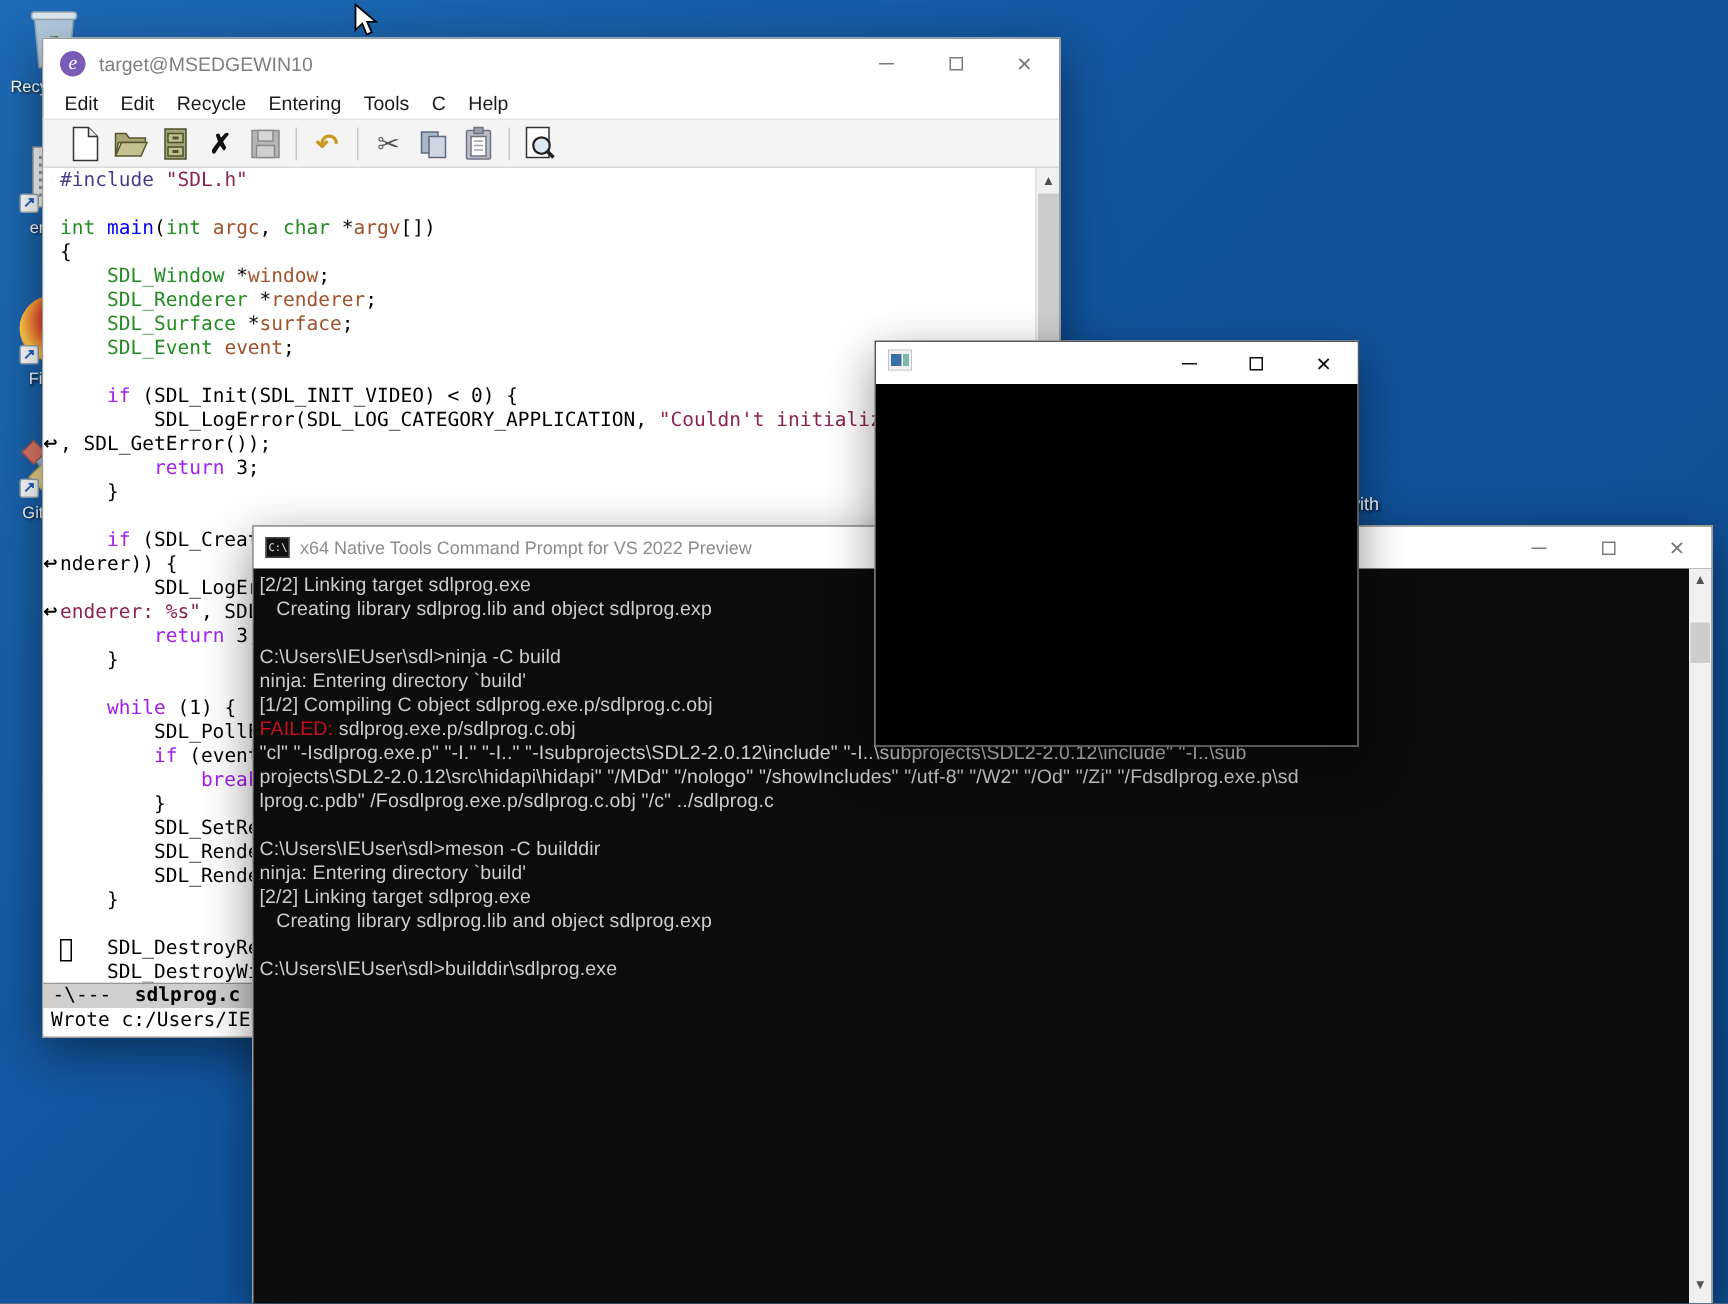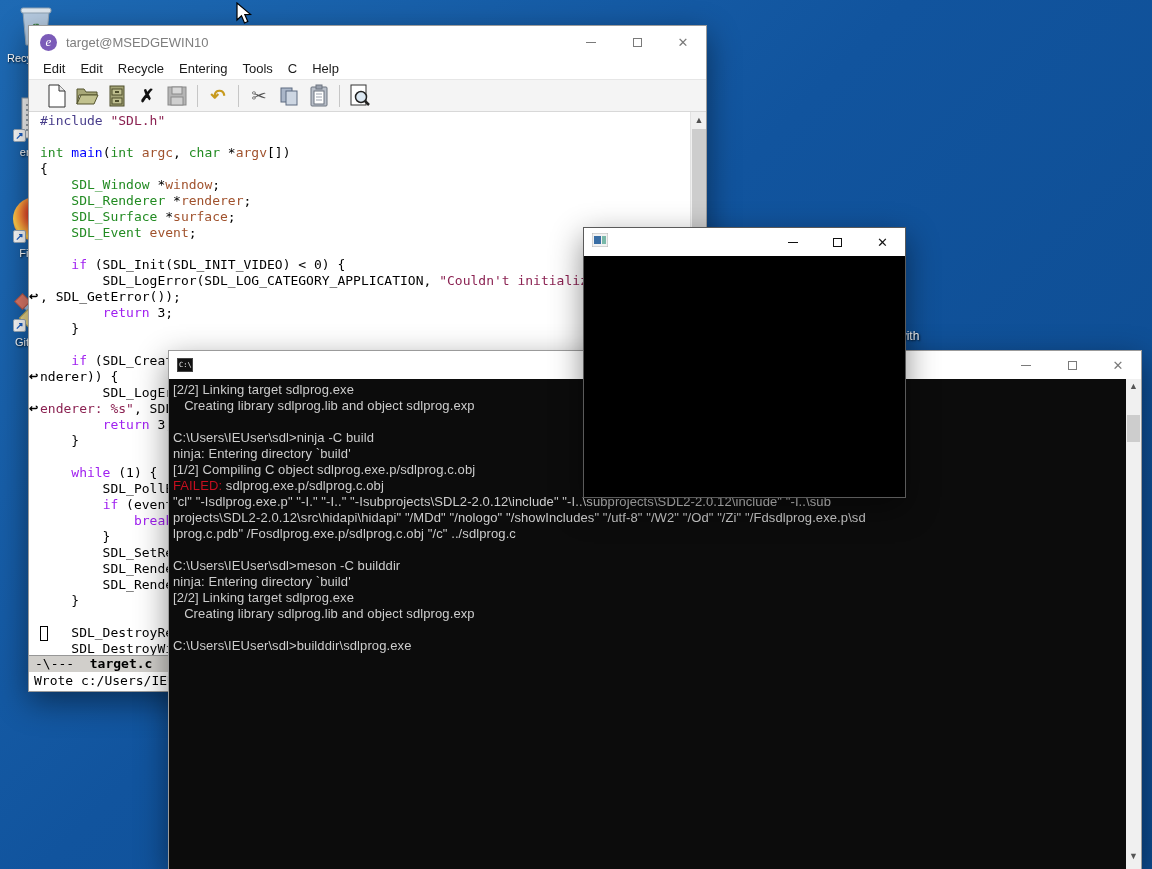--- a/index.html
+++ b/index.html
@@ -226,27 +226,28 @@
         <span class="wrapmark" style="top: 289px;">↩</span>
       </div>
     <div id="emacs-code"><div class="crow"><span style="color: rgb(72, 61, 139);">#include</span><span style="color: rgb(0, 0, 0);"> </span><span style="color: rgb(139, 34, 82);">"SDL.h"</span></div><div class="crow">&nbsp;</div><div class="crow"><span style="color: rgb(34, 139, 34);">int</span><span style="color: rgb(0, 0, 0);"> </span><span style="color: rgb(0, 0, 255);">main</span><span style="color: rgb(0, 0, 0);">(</span><span style="color: rgb(34, 139, 34);">int</span><span style="color: rgb(0, 0, 0);"> </span><span style="color: rgb(160, 82, 45);">argc</span><span style="color: rgb(0, 0, 0);">, </span><span style="color: rgb(34, 139, 34);">char</span><span style="color: rgb(0, 0, 0);"> *</span><span style="color: rgb(160, 82, 45);">argv</span><span style="color: rgb(0, 0, 0);">[])</span></div><div class="crow"><span style="color: rgb(0, 0, 0);">{</span></div><div class="crow"><span style="color: rgb(0, 0, 0);">    </span><span style="color: rgb(34, 139, 34);">SDL_Window</span><span style="color: rgb(0, 0, 0);"> *</span><span style="color: rgb(160, 82, 45);">window</span><span style="color: rgb(0, 0, 0);">;</span></div><div class="crow"><span style="color: rgb(0, 0, 0);">    </span><span style="color: rgb(34, 139, 34);">SDL_Renderer</span><span style="color: rgb(0, 0, 0);"> *</span><span style="color: rgb(160, 82, 45);">renderer</span><span style="color: rgb(0, 0, 0);">;</span></div><div class="crow"><span style="color: rgb(0, 0, 0);">    </span><span style="color: rgb(34, 139, 34);">SDL_Surface</span><span style="color: rgb(0, 0, 0);"> *</span><span style="color: rgb(160, 82, 45);">surface</span><span style="color: rgb(0, 0, 0);">;</span></div><div class="crow"><span style="color: rgb(0, 0, 0);">    </span><span style="color: rgb(34, 139, 34);">SDL_Event</span><span style="color: rgb(0, 0, 0);"> </span><span style="color: rgb(160, 82, 45);">event</span><span style="color: rgb(0, 0, 0);">;</span></div><div class="crow">&nbsp;</div><div class="crow"><span style="color: rgb(0, 0, 0);">    </span><span style="color: rgb(160, 32, 240);">if</span><span style="color: rgb(0, 0, 0);"> (SDL_Init(SDL_INIT_VIDEO) &lt; 0) {</span></div><div class="crow"><span style="color: rgb(0, 0, 0);">        SDL_LogError(SDL_LOG_CATEGORY_APPLICATION, </span><span style="color: rgb(139, 34, 82);">"Couldn't initialize SDL: %s"</span></div><div class="crow"><span style="color: rgb(0, 0, 0);">, SDL_GetError());</span></div><div class="crow"><span style="color: rgb(0, 0, 0);">        </span><span style="color: rgb(160, 32, 240);">return</span><span style="color: rgb(0, 0, 0);"> 3;</span></div><div class="crow"><span style="color: rgb(0, 0, 0);">    }</span></div><div class="crow">&nbsp;</div><div class="crow"><span style="color: rgb(0, 0, 0);">    </span><span style="color: rgb(160, 32, 240);">if</span><span style="color: rgb(0, 0, 0);"> (SDL_CreateWindowAndRenderer(640, 480, SDL_WINDOW_RESIZABLE, &amp;window, &amp;re</span></div><div class="crow"><span style="color: rgb(0, 0, 0);">nderer)) {</span></div><div class="crow"><span style="color: rgb(0, 0, 0);">        SDL_LogError(SDL_LOG_CATEGORY_APPLICATION, </span><span style="color: rgb(139, 34, 82);">"Couldn't create window and r</span></div><div class="crow"><span style="color: rgb(139, 34, 82);">enderer: %s"</span><span style="color: rgb(0, 0, 0);">, SDL_GetError());</span></div><div class="crow"><span style="color: rgb(0, 0, 0);">        </span><span style="color: rgb(160, 32, 240);">return</span><span style="color: rgb(0, 0, 0);"> 3;</span></div><div class="crow"><span style="color: rgb(0, 0, 0);">    }</span></div><div class="crow">&nbsp;</div><div class="crow"><span style="color: rgb(0, 0, 0);">    </span><span style="color: rgb(160, 32, 240);">while</span><span style="color: rgb(0, 0, 0);"> (1) {</span></div><div class="crow"><span style="color: rgb(0, 0, 0);">        SDL_PollEvent(&amp;event);</span></div><div class="crow"><span style="color: rgb(0, 0, 0);">        </span><span style="color: rgb(160, 32, 240);">if</span><span style="color: rgb(0, 0, 0);"> (event.type == SDL_QUIT) {</span></div><div class="crow"><span style="color: rgb(0, 0, 0);">            </span><span style="color: rgb(160, 32, 240);">break</span><span style="color: rgb(0, 0, 0);">;</span></div><div class="crow"><span style="color: rgb(0, 0, 0);">        }</span></div><div class="crow"><span style="color: rgb(0, 0, 0);">        SDL_SetRenderDrawColor(renderer, 0, 0, 0, 255);</span></div><div class="crow"><span style="color: rgb(0, 0, 0);">        SDL_RenderClear(renderer);</span></div><div class="crow"><span style="color: rgb(0, 0, 0);">        SDL_RenderPresent(renderer);</span></div><div class="crow"><span style="color: rgb(0, 0, 0);">    }</span></div><div class="crow">&nbsp;</div><div class="crow"><span style="color: rgb(0, 0, 0);">    SDL_DestroyRenderer(renderer);</span></div><div class="crow"><span style="color: rgb(0, 0, 0);">    SDL_DestroyWindow(window);</span></div></div>
     <div id="emacs-scroll">
       <span class="arr" style="top:0">▲</span>
       <div id="emacs-thumb"></div>
     </div>
   <div id="hollow-cursor" style="top: 514px;"></div>
     </div>
 
-  <div id="emacs-modeline"><span>-\---  </span><b>target.c</b></div>
+  <div id="emacs-modeline"><span>-\---  </span><b>sdlprog.c</b></div>
   <div id="emacs-minibuf">Wrote c:/Users/IEUser/sdl/sdlprog.c</div>
 </div>
 
 <div id="cmd" class="win">
   <div class="tbar">
     <span class="cmd-appicon">C:\</span>
+    <span class="title">x64 Native Tools Command Prompt for VS 2022 Preview</span>
     <span class="tbtns">
       <span class="tbtn">
           <span class="glyph-min"></span>
         </span>
       <span class="tbtn">
           <span class="glyph-max"></span>
         </span>
       <span class="tbtn">
           <span class="glyph-x">✕</span>
         </span>

